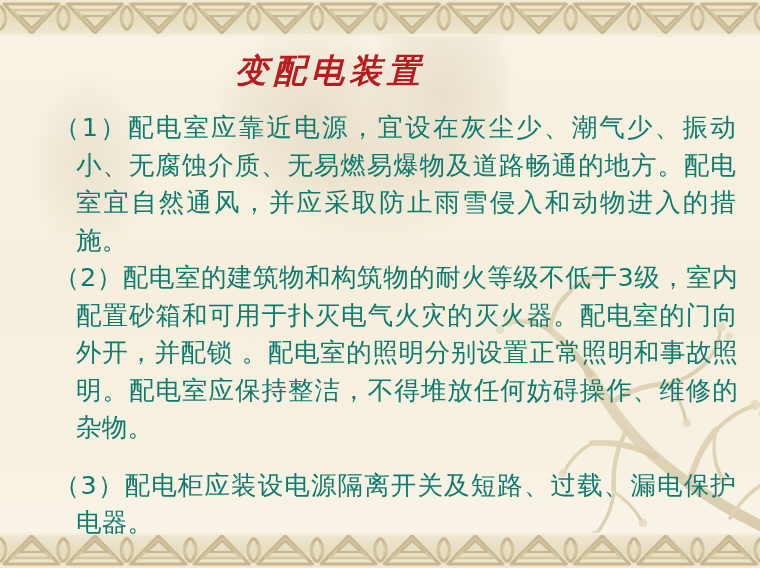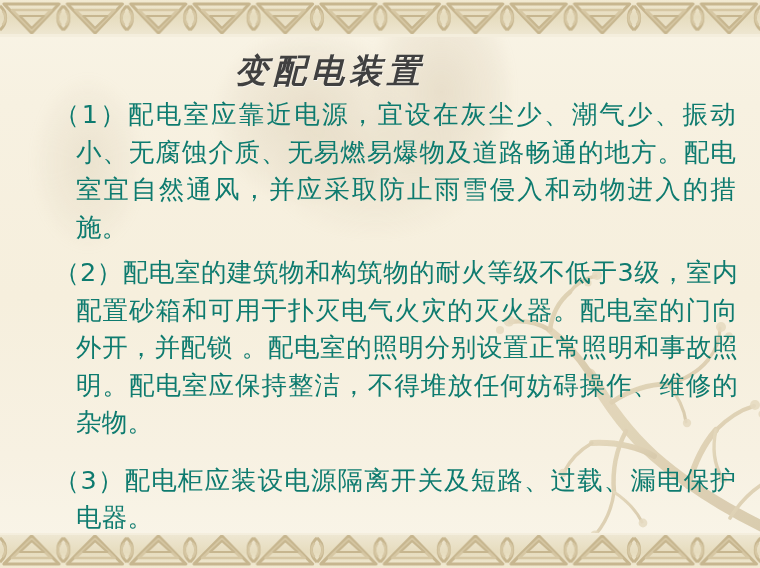--- a/index.html
+++ b/index.html
@@ -98,47 +98,47 @@
     position: absolute;
     left: 0;
     top: 12px;
     width: 660px;
     text-align: center;
     font-family: "DejaVu Sans", "Liberation Sans", sans-serif;
     font-weight: 700;
     font-style: italic;
     font-size: 33px;
     letter-spacing: 5px;
-    color: #404040;
+    color: #b91c1c;
     text-shadow: 0.5px 0.5px 0 rgba(255,255,255,0.55);
   }
 
   .body-block {
     position: absolute;
     left: 54px;
-    top: 59px;
+    top: 72px;
     width: 662px;
   }
 
   .para {
     color: #0e7b6f;
     font-family: "DejaVu Sans", "Liberation Sans", sans-serif;
     font-size: 25.5px;
     line-height: 37.5px;
     letter-spacing: 0.2px;
     padding-left: 22px;
     text-indent: -22px;
     margin: 0 0 0 0;
     text-align: justify;
     text-justify: inter-character;
     white-space: normal;
   }
   .para + .para { margin-top: 1px; }
   .para.p1 { width: 660px; }
-  .para.p2 { width: 662px; margin-top: 8px; }
+  .para.p2 { width: 662px; margin-top: 0; }
   .para.p3 { width: 660px; margin-top: 20px; }
 
   
   .para { text-align-last: left; }
 </style>
 </head>
 <body>
 
 <div class="slide">
 

